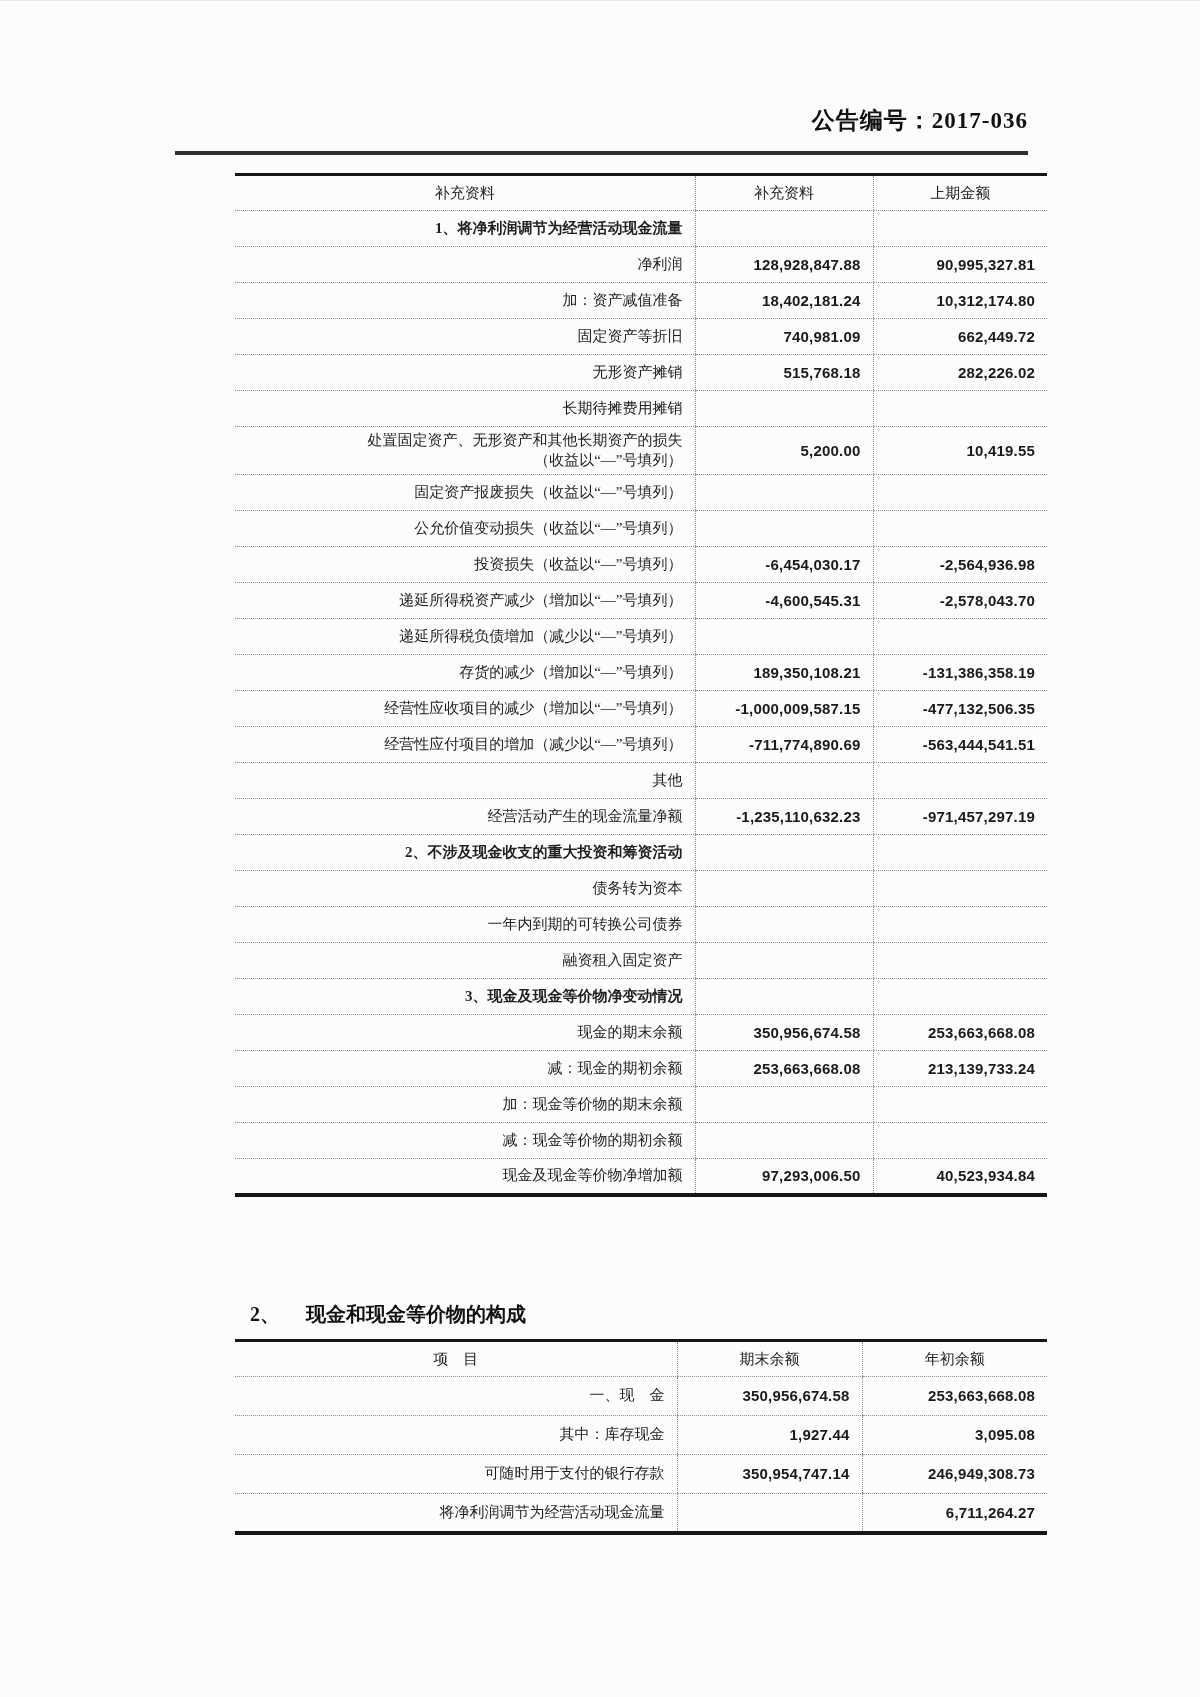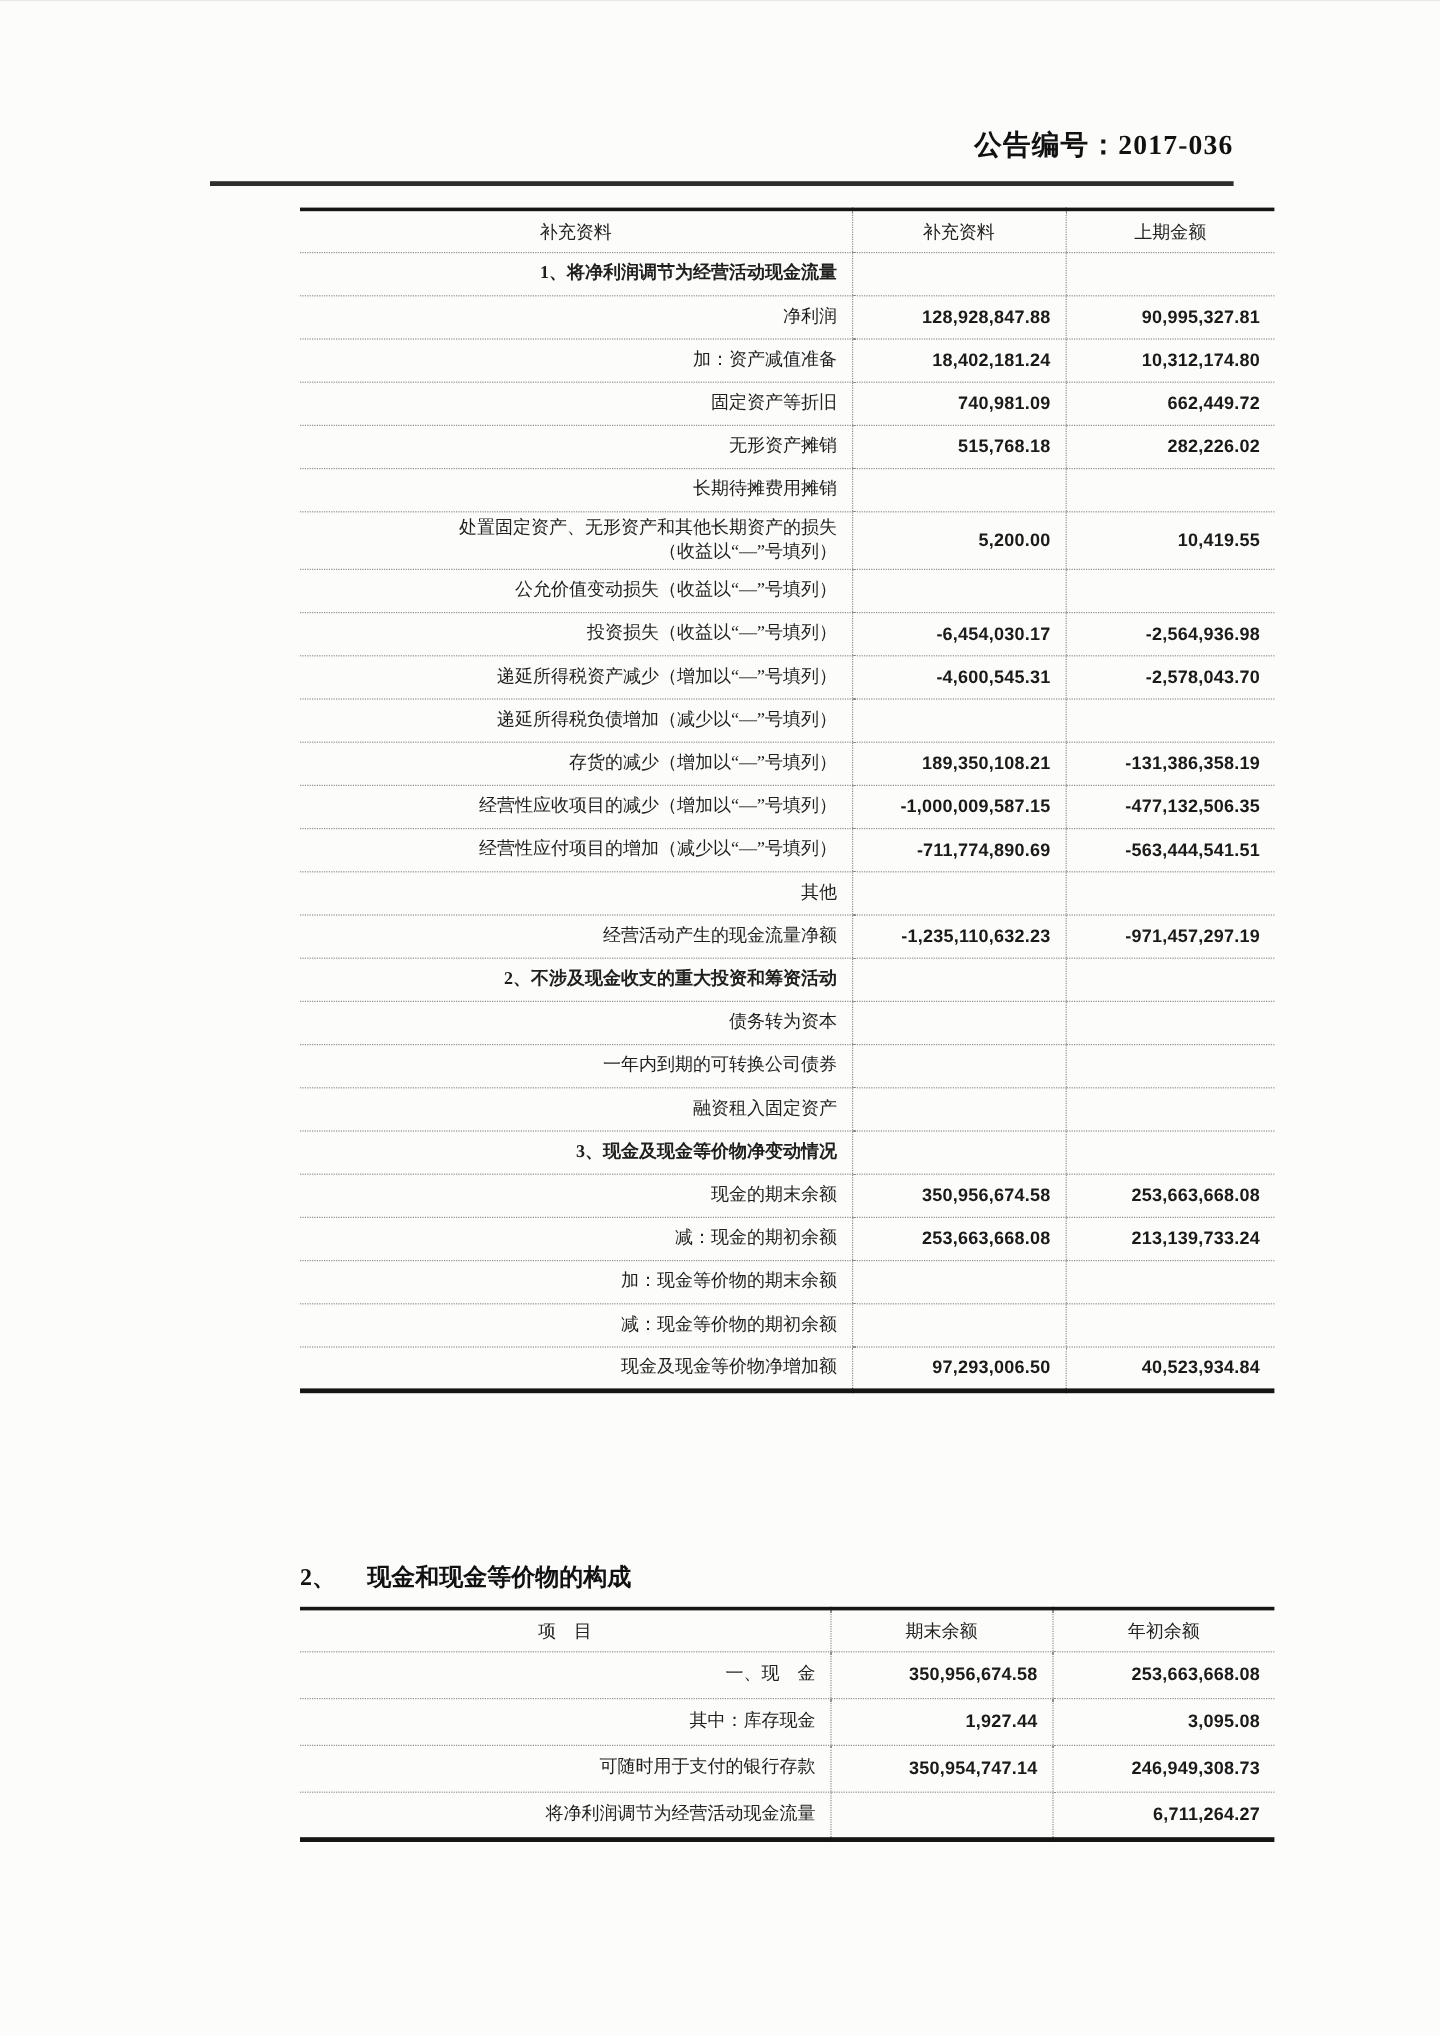--- a/index.html
+++ b/index.html
@@ -32,21 +32,21 @@
     top: 150px;
     left: 175px;
     width: 853px;
     height: 4px;
     background: #2e2e2e;
   }
 
   
   table.fin-table {
     position: absolute;
-    left: 250px;
+    left: 235px;
     width: 812px;
     border-collapse: collapse;
     table-layout: fixed;
     border-top: 3px solid #161616;
     border-bottom: 4px solid #161616;
   }
   #table1 { top: 172px; }
   table.fin-table th {
     font-weight: 400;
     font-size: 15px;
@@ -161,20 +161,27 @@
         <tr>
           <td class="label-cell">
             <div class="label-line">处置固定资产、无形资产和其他长期资产的损失</div>
             <div class="label-line">（收益以“—”号填列）</div>
           </td>
           <td class="num-cell">5,200.00</td>
           <td class="num-cell">10,419.55</td>
         </tr>
         <tr>
           <td class="label-cell">
+            <div class="label-line">固定资产报废损失（收益以“—”号填列）</div>
+          </td>
+          <td class="num-cell"></td>
+          <td class="num-cell"></td>
+        </tr>
+        <tr>
+          <td class="label-cell">
             <div class="label-line">公允价值变动损失（收益以“—”号填列）</div>
           </td>
           <td class="num-cell"></td>
           <td class="num-cell"></td>
         </tr>
         <tr>
           <td class="label-cell">
             <div class="label-line">投资损失（收益以“—”号填列）</div>
           </td>
           <td class="num-cell">-6,454,030.17</td>

